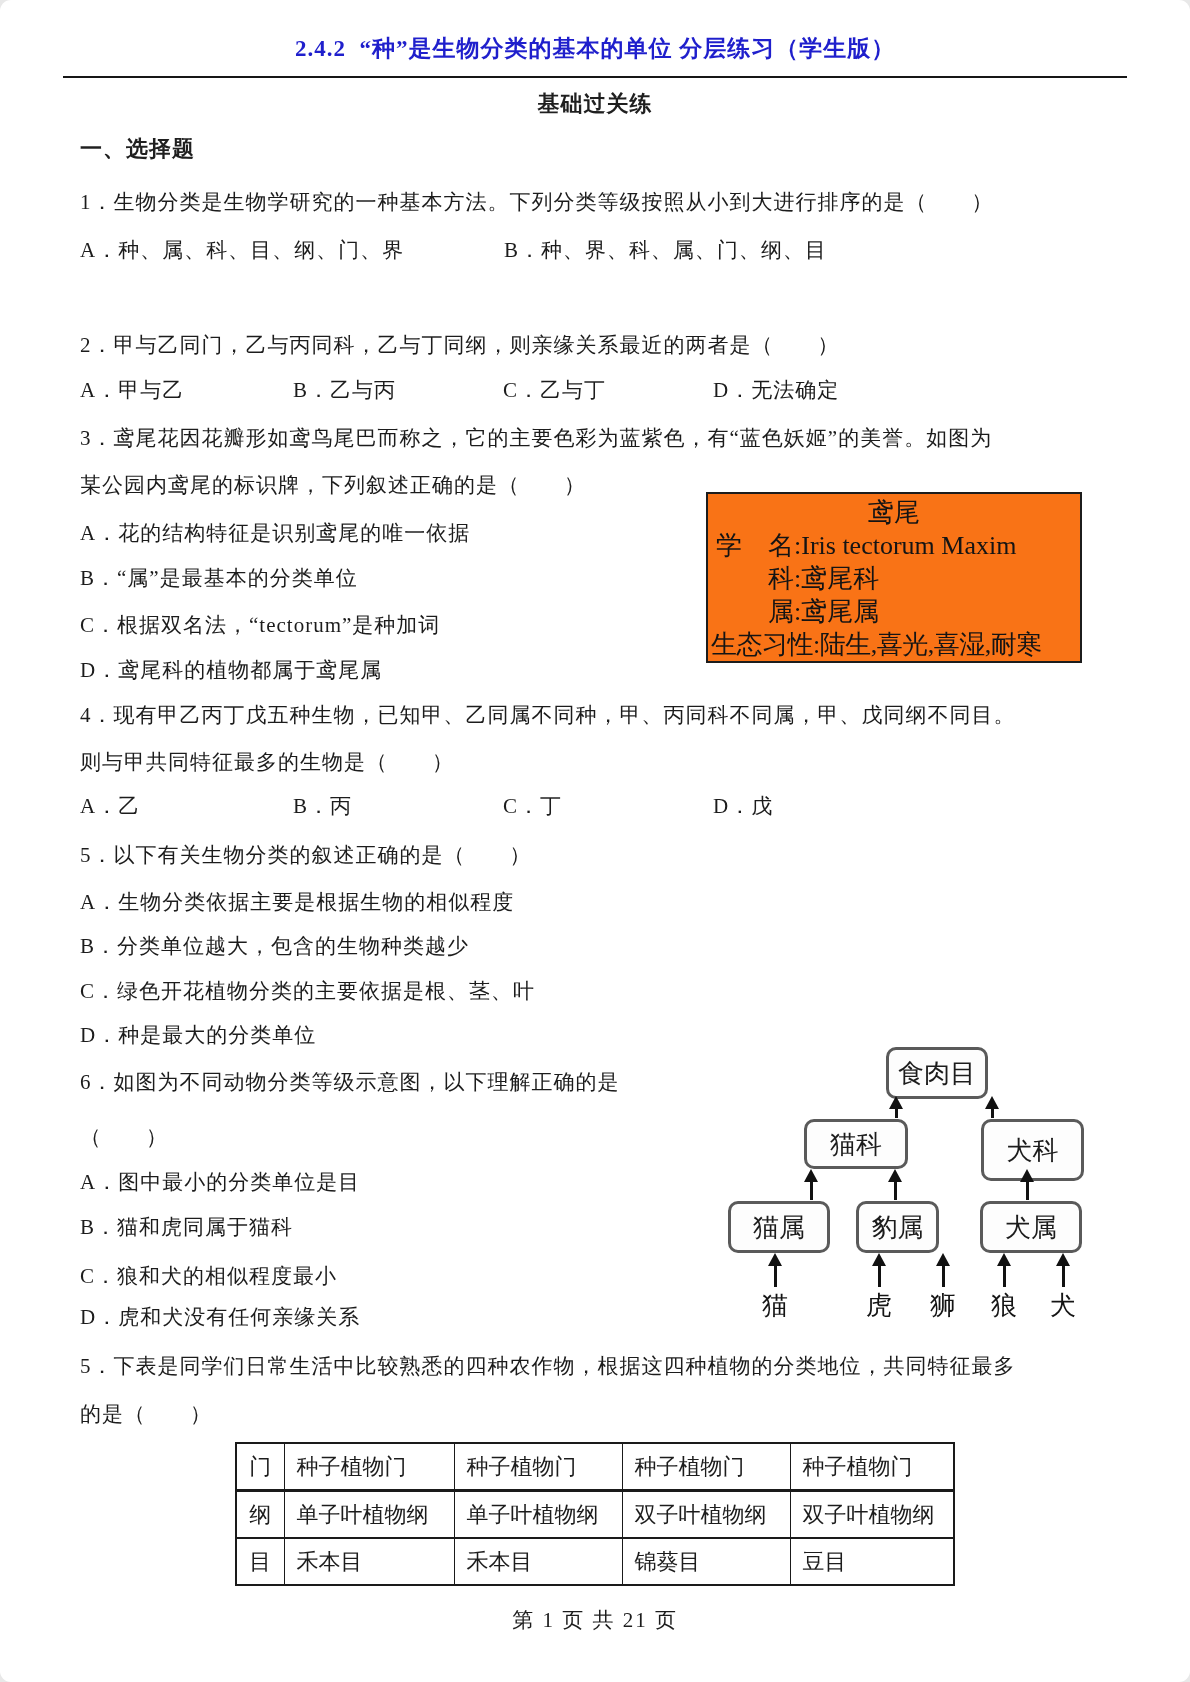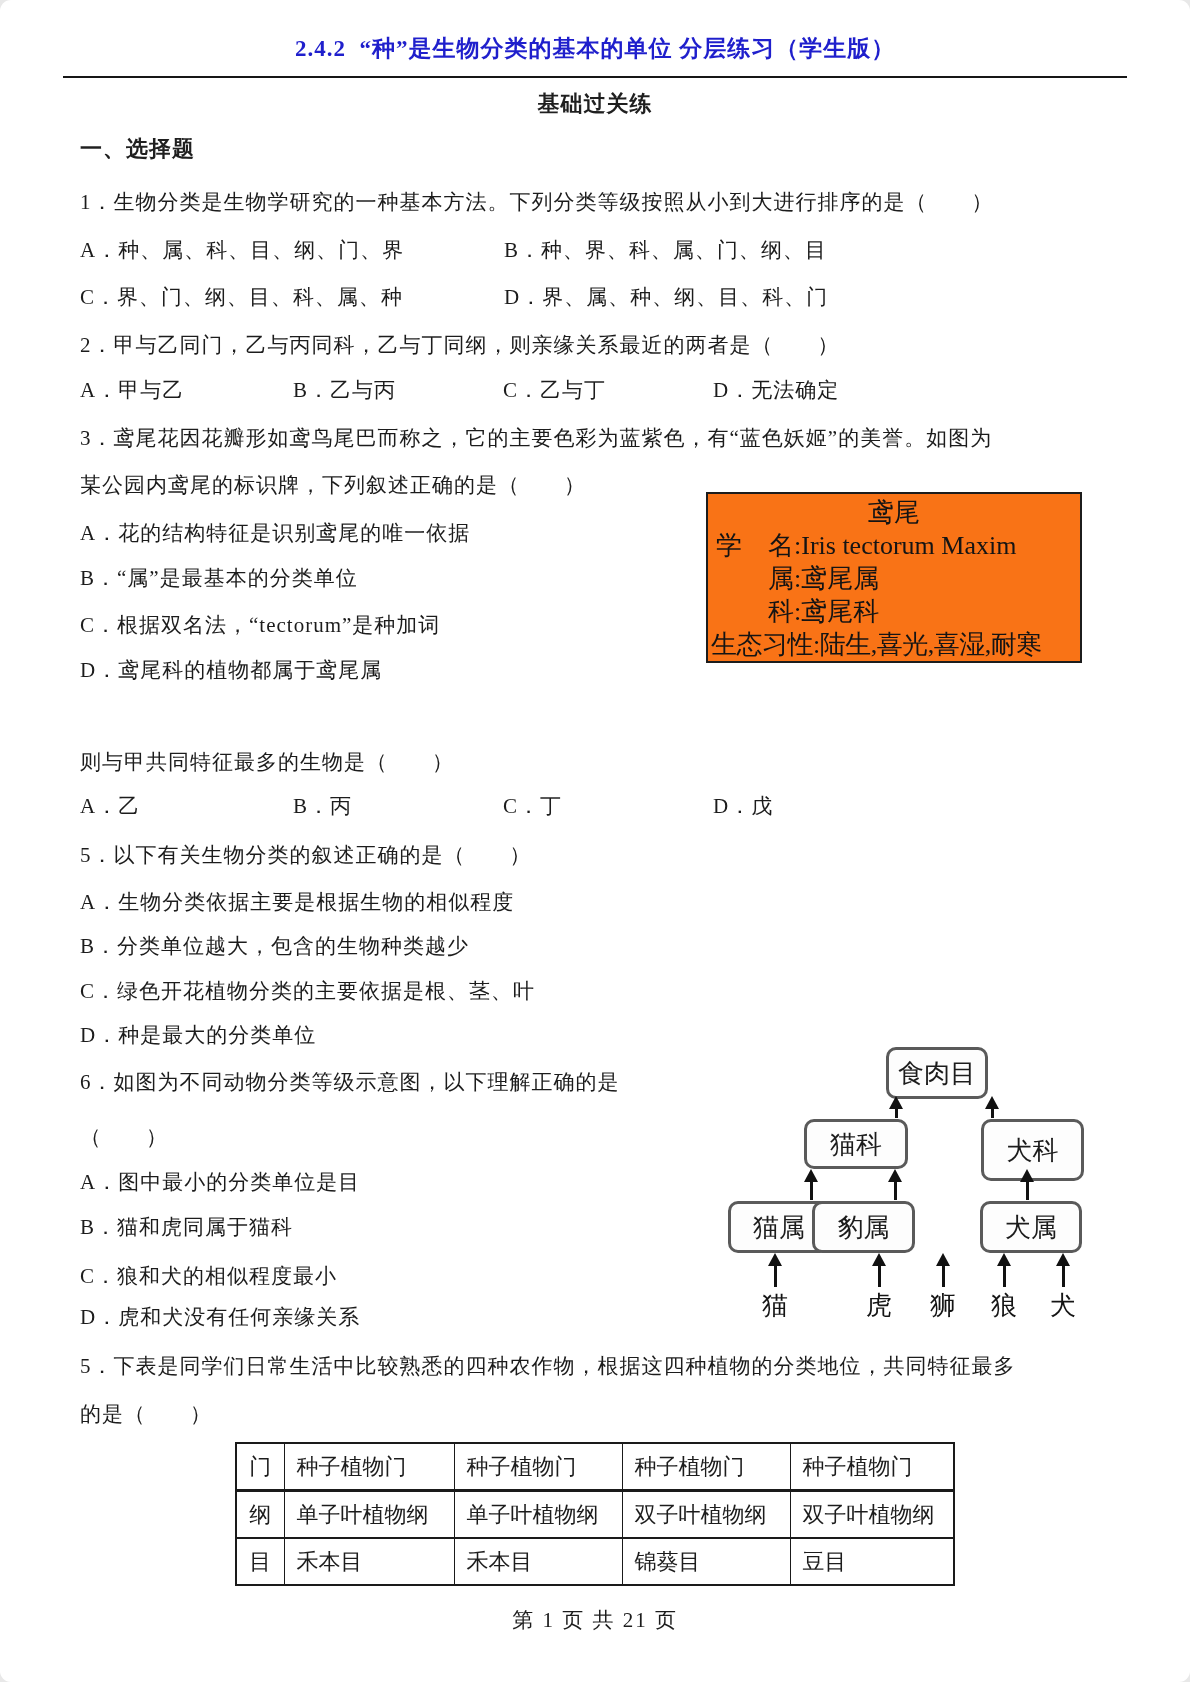--- a/index.html
+++ b/index.html
@@ -94,48 +94,45 @@
   <div class="doc-title">2.4.2  “种”是生物分类的基本的单位 分层练习（学生版）</div>
   <div class="title-rule"></div>
   <div class="h-center" style="top:89px">基础过关练</div>
   <div class="h-left" style="top:134px">一、选择题</div>
 
   <div class="line" style="top:189px">1．生物分类是生物学研究的一种基本方法。下列分类等级按照从小到大进行排序的是（　　）</div>
   <div class="line row" style="top:237px">
     <span class="w424">A．种、属、科、目、纲、门、界</span>
     <span>B．种、界、科、属、门、纲、目</span>
   </div>
-  <div class="line row" style="top:284px">
-    <span class="w424">C．界、门、纲、目、科、属、种</span>
-    <span>D．界、属、种、纲、目、科、门</span>
-  </div>
 
   <div class="line" style="top:332px">2．甲与乙同门，乙与丙同科，乙与丁同纲，则亲缘关系最近的两者是（　　）</div>
   <div class="line row" style="top:377px">
     <span class="w213">A．甲与乙</span>
     <span class="w210">B．乙与丙</span>
     <span class="w210">C．乙与丁</span>
     <span>D．无法确定</span>
   </div>
 
   <div class="line" style="top:425px">3．鸢尾花因花瓣形如鸢鸟尾巴而称之，它的主要色彩为蓝紫色，有“蓝色妖姬”的美誉。如图为</div>
   <div class="line" style="top:472px">某公园内鸢尾的标识牌，下列叙述正确的是（　　）</div>
   <div class="line" style="top:520px">A．花的结构特征是识别鸢尾的唯一依据</div>
   <div class="line" style="top:565px">B．“属”是最基本的分类单位</div>
   <div class="line" style="top:612px">C．根据双名法，“tectorum”是种加词</div>
   <div class="line" style="top:657px">D．鸢尾科的植物都属于鸢尾属</div>
 
   <div class="sign-board">
     <div class="sign-line sign-title">鸢尾</div>
     <div class="sign-line sign-name">学　名:Iris tectorum Maxim</div>
+    <div class="sign-line sign-indent">科:鸢尾科</div>
     <div class="sign-line sign-indent">属:鸢尾属</div>
-    <div class="sign-line sign-indent">科:鸢尾科</div>
     <div class="sign-line sign-habit">生态习性:陆生,喜光,喜湿,耐寒</div>
   </div>
 
+  <div class="line" style="top:702px">4．现有甲乙丙丁戊五种生物，已知甲、乙同属不同种，甲、丙同科不同属，甲、戊同纲不同目。</div>
   <div class="line" style="top:749px">则与甲共同特征最多的生物是（　　）</div>
   <div class="line row" style="top:793px">
     <span class="w213">A．乙</span>
     <span class="w210">B．丙</span>
     <span class="w210">C．丁</span>
     <span>D．戊</span>
   </div>
 
   <div class="line" style="top:842px">5．以下有关生物分类的叙述正确的是（　　）</div>
   <div class="line" style="top:889px">A．生物分类依据主要是根据生物的相似程度</div>
@@ -147,21 +144,21 @@
   <div class="line" style="top:1124px">（　　）</div>
   <div class="line" style="top:1169px">A．图中最小的分类单位是目</div>
   <div class="line" style="top:1214px">B．猫和虎同属于猫科</div>
   <div class="line" style="top:1263px">C．狼和犬的相似程度最小</div>
   <div class="line" style="top:1304px">D．虎和犬没有任何亲缘关系</div>
 
   <div class="node" style="left:886px; top:1047px; width:102px; height:52px">食肉目</div>
   <div class="node" style="left:804px; top:1119px; width:104px; height:50px">猫科</div>
   <div class="node" style="left:981px; top:1119px; width:103px; height:62px">犬科</div>
   <div class="node" style="left:728px; top:1201px; width:102px; height:52px">猫属</div>
-  <div class="node" style="left:812px; top:1201px; width:103px; height:52px">豹属</div>
+  <div class="node" style="left:856px; top:1201px; width:83px; height:52px">豹属</div>
   <div class="node" style="left:980px; top:1201px; width:102px; height:52px">犬属</div>
 
   <div class="arrow" style="left:896px; top:1097px; height:21px"></div>
   <div class="arrow" style="left:992px; top:1097px; height:21px"></div>
   <div class="arrow" style="left:811px; top:1170px; height:30px"></div>
   <div class="arrow" style="left:895px; top:1170px; height:30px"></div>
   <div class="arrow" style="left:1027px; top:1170px; height:30px"></div>
   <div class="arrow" style="left:775px; top:1254px; height:33px"></div>
   <div class="arrow" style="left:879px; top:1254px; height:33px"></div>
   <div class="arrow" style="left:943px; top:1254px; height:33px"></div>

